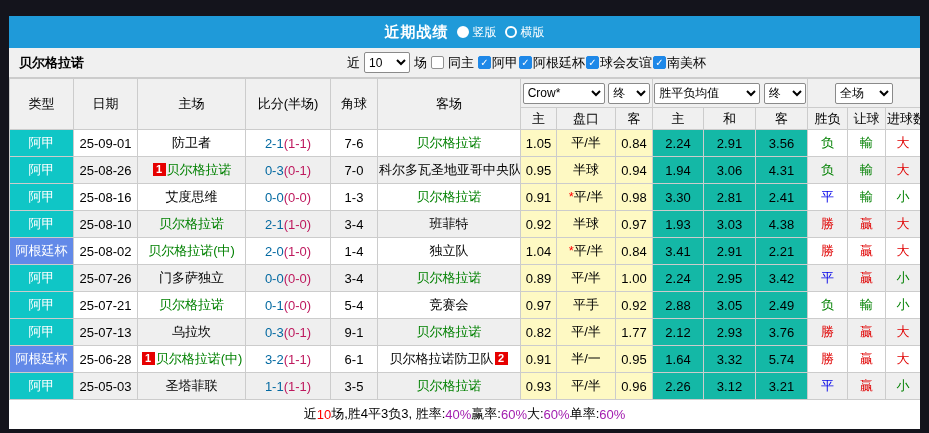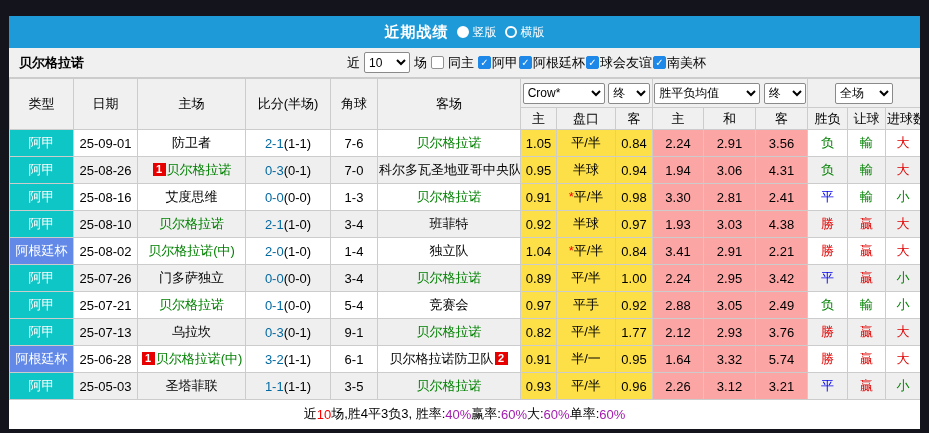--- a/index.html
+++ b/index.html
@@ -35,25 +35,25 @@
   
   table{border-collapse:collapse;table-layout:fixed;width:911px;}
   th,td{border:1px solid #ccc;text-align:center;overflow:hidden;white-space:nowrap;padding:0 1px;box-sizing:border-box;}
   thead th{background:#f0f0f0;font-weight:normal;font-size:13px;color:#000;}
   .hr1 th{height:29px;}
   .hr2 th{height:22px;}
   .selcell{padding:2px 0;}
   tbody tr{height:27px;font-size:13px;color:#000;background:#fff;}
   tbody tr.alt{background:#efefef;}
   td.league{color:#fff;font-size:13px;}
-  td.cream{background:#fde047;}
-  td.pale{background:#fca5a5;}
+  td.cream{background:#fef9c3;}
+  td.pale{background:#14b8a6;}
   .t-green{color:#008000;}
   .score .ft{color:#0369a1;}
-  .score .ht{color:#000000;}
+  .score .ht{color:#be185d;}
   .star{color:#f00;}
   .badge{display:inline-block;background:#e60000;color:#fff;font-size:11px;font-weight:bold;line-height:13px;min-width:9px;padding:0 2px;margin:0 1px;vertical-align:1px;}
   .c-red{color:#e00000;}
   .c-green{color:#008000;}
   .c-blue{color:#0000e8;}
 
   
   .summary{height:28px;display:flex;align-items:center;justify-content:center;font-size:13px;background:#fff;}
   .s-black{color:#000;}
   .s-red{color:#f00;}

